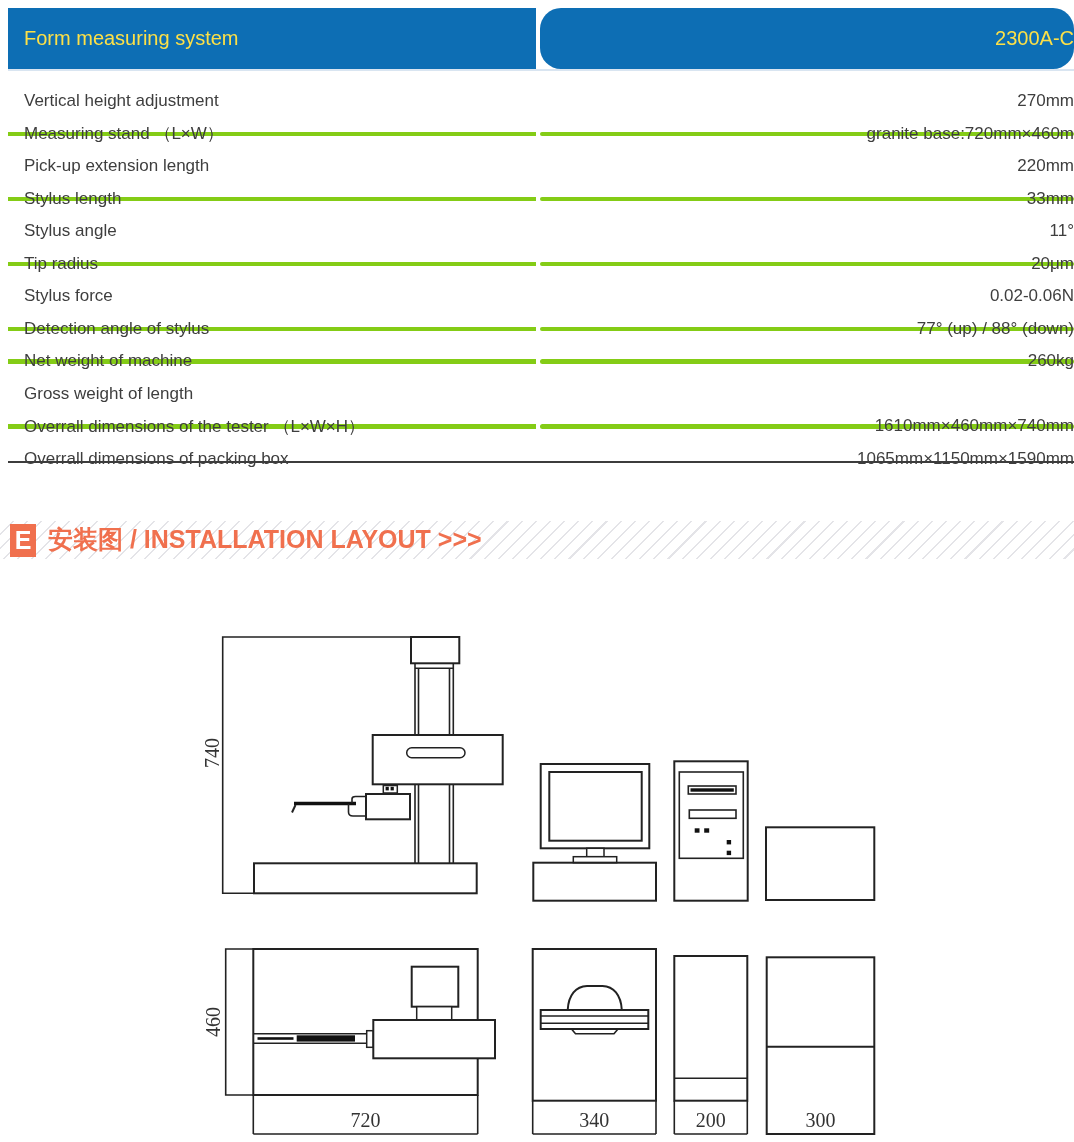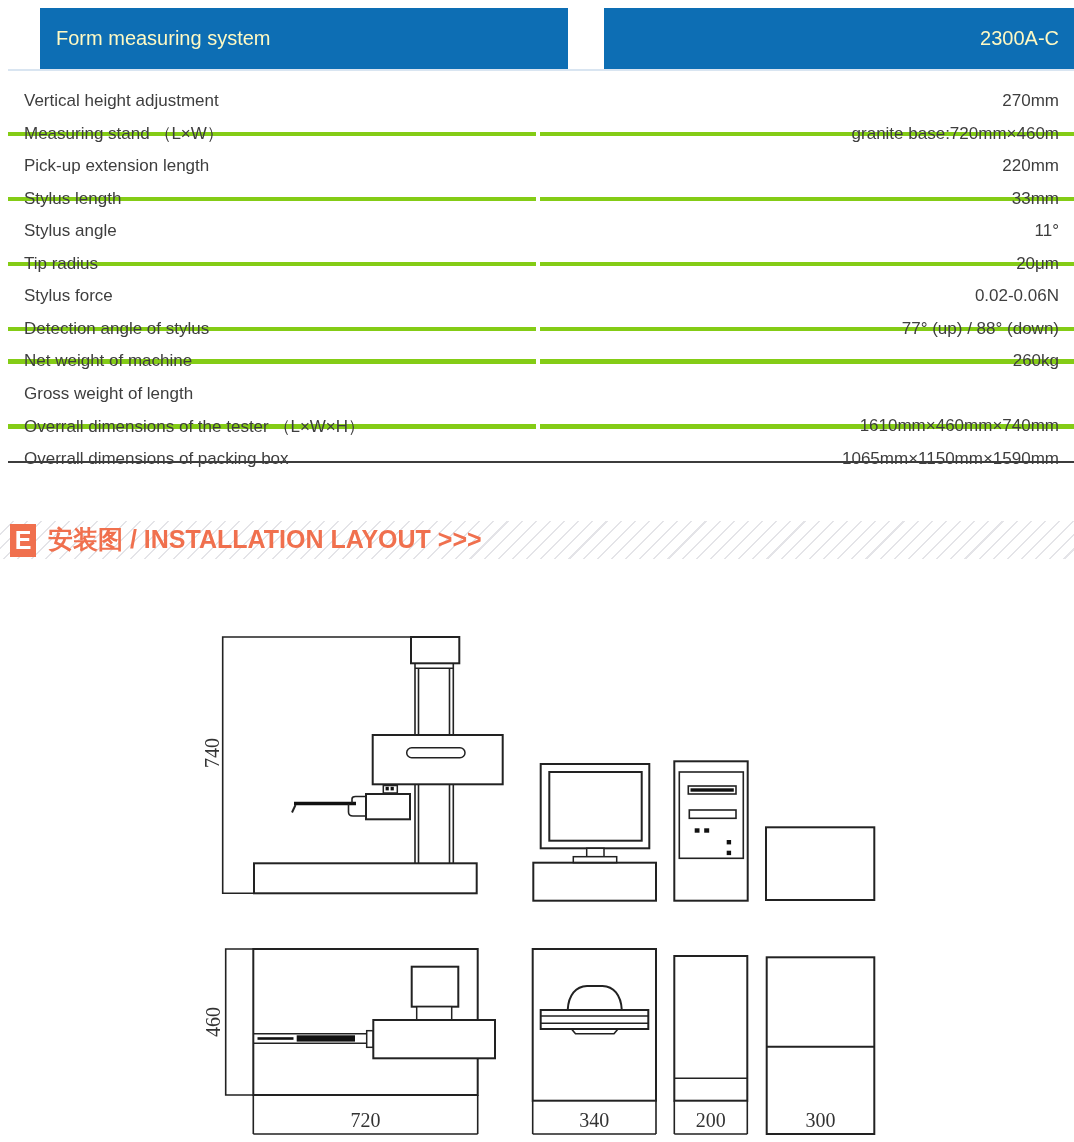--- a/index.html
+++ b/index.html
@@ -2,24 +2,24 @@
 <html><head>
 <meta charset="utf-8">
 <style>
   html,body{margin:0;padding:0;background:#ffffff;}
   body{width:1074px;height:1142px;position:relative;overflow:hidden;
        font-family:"Liberation Sans","DejaVu Sans",sans-serif;color:#3e3e3e;}
 
   
   .spec-table{position:absolute;left:8px;top:8px;width:1066px;border-bottom:2px solid #3c3c3c;}
   .thead{display:flex;height:61px;border-bottom:2px solid #d9e5f1;}
-  .thead .cell{background:#0d6eb4;color:#fef9c3;font-size:20px;display:flex;align-items:center;margin-left:32px;}
+  .thead .cell{background:#0d6eb4;color:#fde047;font-size:20px;display:flex;align-items:center;}
   .gapcol{width:4px;background:#ffffff;flex:0 0 4px;}
   .cell-l{width:528px;flex:0 0 528px;padding-left:16px;box-sizing:border-box;}
-  .cell-r{flex:1;justify-content:flex-end;padding-right:15px;box-sizing:border-box;}
+  .cell-r{flex:1;justify-content:flex-end;padding-right:0;box-sizing:border-box;border-radius:21px;}
   .trow{display:flex;height:32.5px;font-size:17px;}
   .trow .cell{display:flex;align-items:center;background:transparent;margin-top:28px;}
   .trow.shade .cell{background:#84cc16;}
   .trow .cell-r{white-space:nowrap;}
 
   
   .section-strip{position:absolute;left:0;top:521px;width:1074px;height:38px;
      background:repeating-linear-gradient(135deg,rgba(0,0,0,0) 0px,rgba(0,0,0,0) 8.5px,#e4e4e8 8.5px,#e4e4e8 10px);}
   .section-badge{position:absolute;left:10px;top:3px;width:26px;height:33px;background:#f0704e;
      color:#ffffff;font-weight:bold;font-size:25px;display:flex;align-items:center;justify-content:center;}

